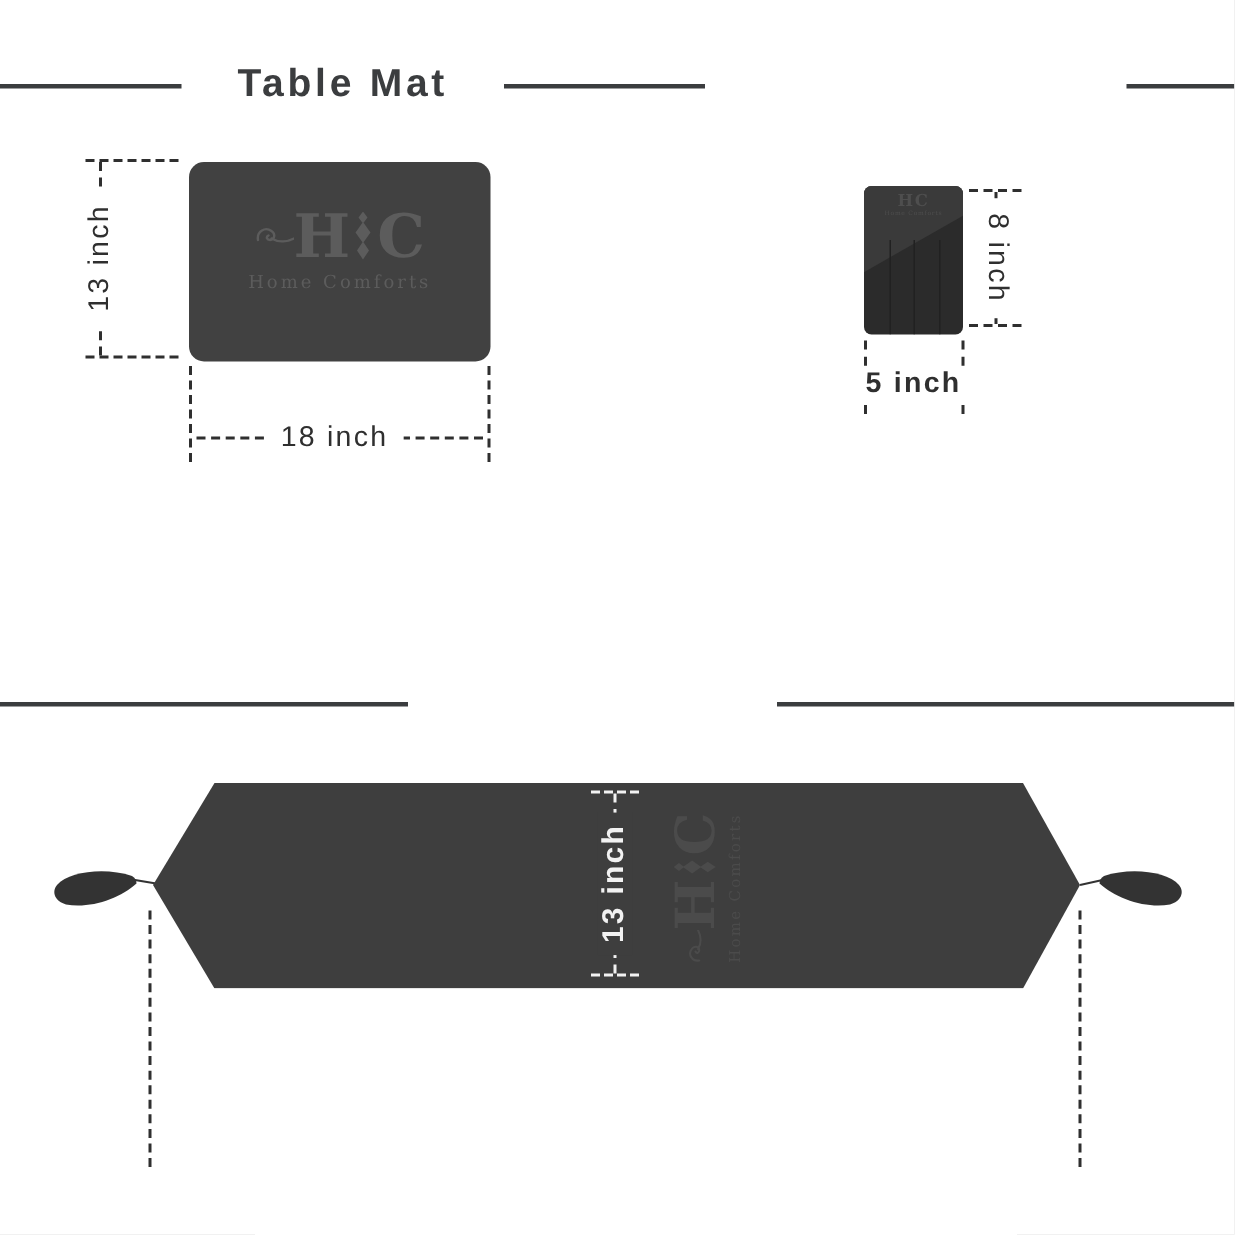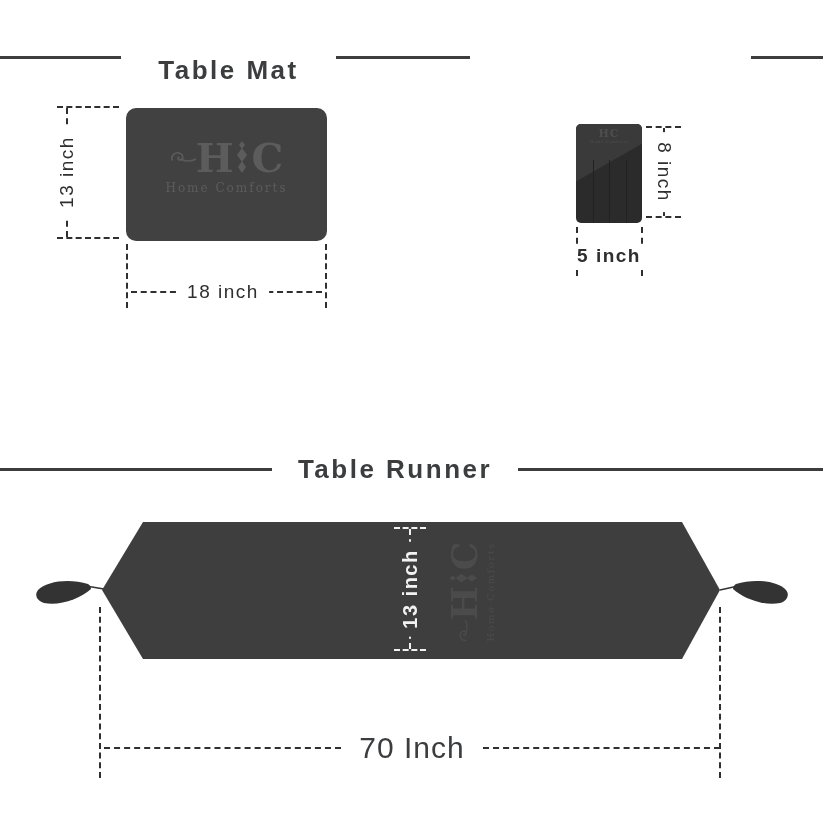--- a/index.html
+++ b/index.html
@@ -97,21 +97,21 @@
     transform:translate(-50%,-50%) rotate(-90deg);
   }
   .tassel{position:absolute;}
 </style>
 </head>
 <body>
 
 <div id="stage">
 
   <div class="rule" style="left:0;top:56px;width:121px;"></div>
-  <div class="sec-title" style="left:121px;top:55px;width:215px;">Table Mat</div>
+  <div class="sec-title" style="left:121px;top:40px;width:215px;">Table Mat</div>
   <div class="rule" style="left:336px;top:56px;width:134px;"></div>
   <div class="rule" style="left:751px;top:56px;width:72px;"></div>
 
   <div id="mat">
     <div id="mat-logo" class="logo">
       <div class="logo-row">
         <svg width="26" height="22" viewBox="0 0 26 22">
           <path d="M2 13 C1 7 7 4 11 7 C14 9 13 13 10 13 C8 13 7 11 9 10 M11 12 C16 15 22 14 26 12" fill="none" stroke="currentColor" stroke-width="1.6" stroke-linecap="round"></path>
         </svg>
         <span class="mono">H</span>
@@ -150,21 +150,20 @@
   <div class="dh" style="left:646px;top:126px;width:35px;"></div>
   <div class="dh" style="left:646px;top:216px;width:35px;"></div>
   <div class="dv" style="left:663px;top:128px;height:88px;"></div>
   <div class="dim-label rot-cw" style="left:664px;top:172px;">8 inch</div>
 
   <div class="dv" style="left:576px;top:227px;height:49px;"></div>
   <div class="dv" style="left:641px;top:227px;height:49px;"></div>
   <div class="dim-label rot-none" style="left:609px;top:256px;padding:0 4px;font-weight:bold;">5 inch</div>
 
   <div class="rule" style="left:0;top:468px;width:272px;"></div>
-  <div class="sec-title" style="left:272px;top:454px;width:246px;">Table Runner</div>
   <div class="rule" style="left:518px;top:468px;width:305px;"></div>
 
   <svg class="tassel" style="left:34px;top:577px;" width="72" height="34" viewBox="0 0 72 34">
     <path d="M70 12 L52 9" stroke="var(--tassel)" stroke-width="1.5" fill="none"></path>
     <path d="M54 7 C36 1 12 4 4 13 C0 18 3 24 10 26 C26 29 46 22 57 12 C57 10 56 8 54 7 Z" fill="var(--tassel)"></path>
   </svg>
   <svg class="tassel" style="left:716px;top:573px;" width="76" height="36" viewBox="0 0 76 36">
     <path d="M4 17 L22 13" stroke="var(--tassel)" stroke-width="1.5" fill="none"></path>
     <path d="M20 11 C38 5 62 8 70 17 C74 22 71 28 64 30 C48 33 28 26 17 16 C17 14 18 12 20 11 Z" fill="var(--tassel)"></path>
   </svg>
@@ -187,19 +186,14 @@
     </div>
   </div>
 
   <div class="dh white" style="left:394px;top:527px;width:32px;z-index:2;"></div>
   <div class="dh white" style="left:394px;top:649px;width:32px;z-index:2;"></div>
   <div class="dv white" style="left:409px;top:529px;height:120px;z-index:2;"></div>
   <div id="runner-dim-label">13 inch</div>
 
   <div class="dv" style="left:99px;top:607px;height:171px;"></div>
   <div class="dv" style="left:719px;top:607px;height:171px;"></div>
-  <div id="runner-70-row">
-    <div class="grow-dash"></div>
-    <div id="runner-70-label">70 Inch</div>
-    <div class="grow-dash"></div>
-  </div>
 
 </div>
 
 </body></html>

